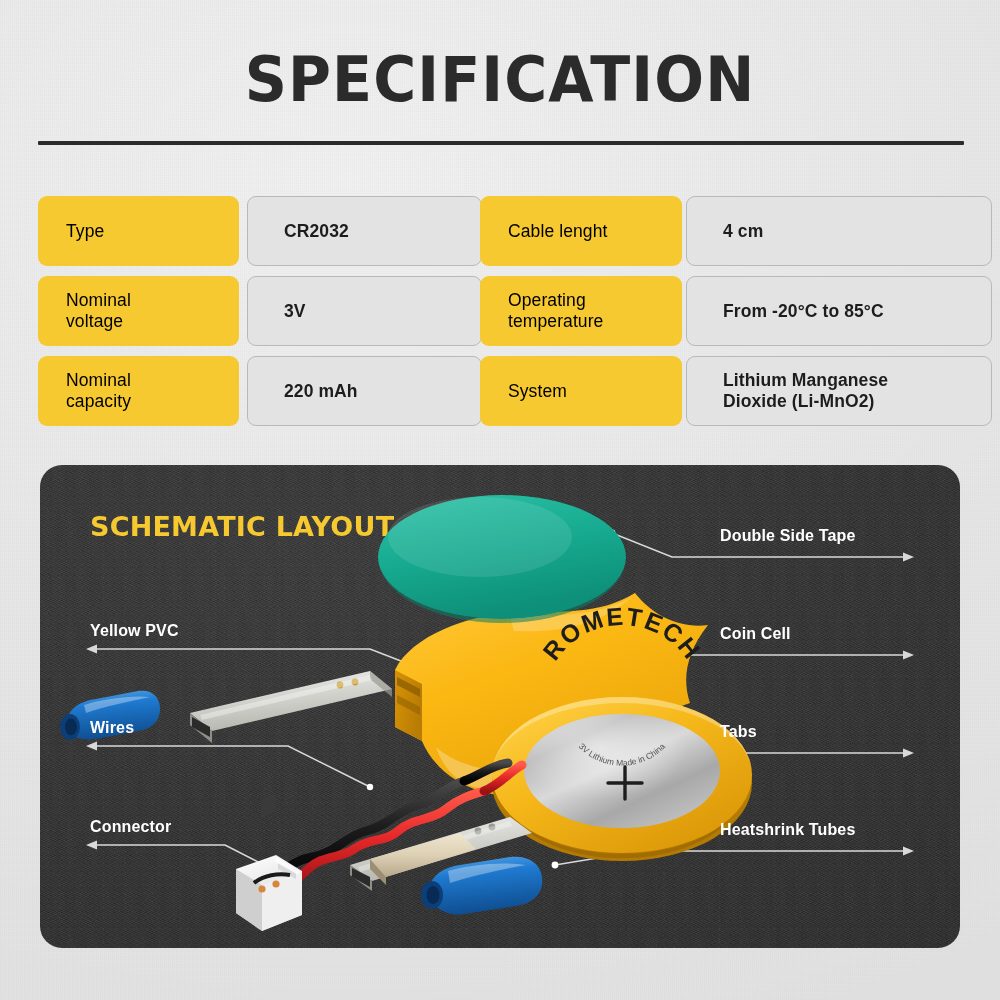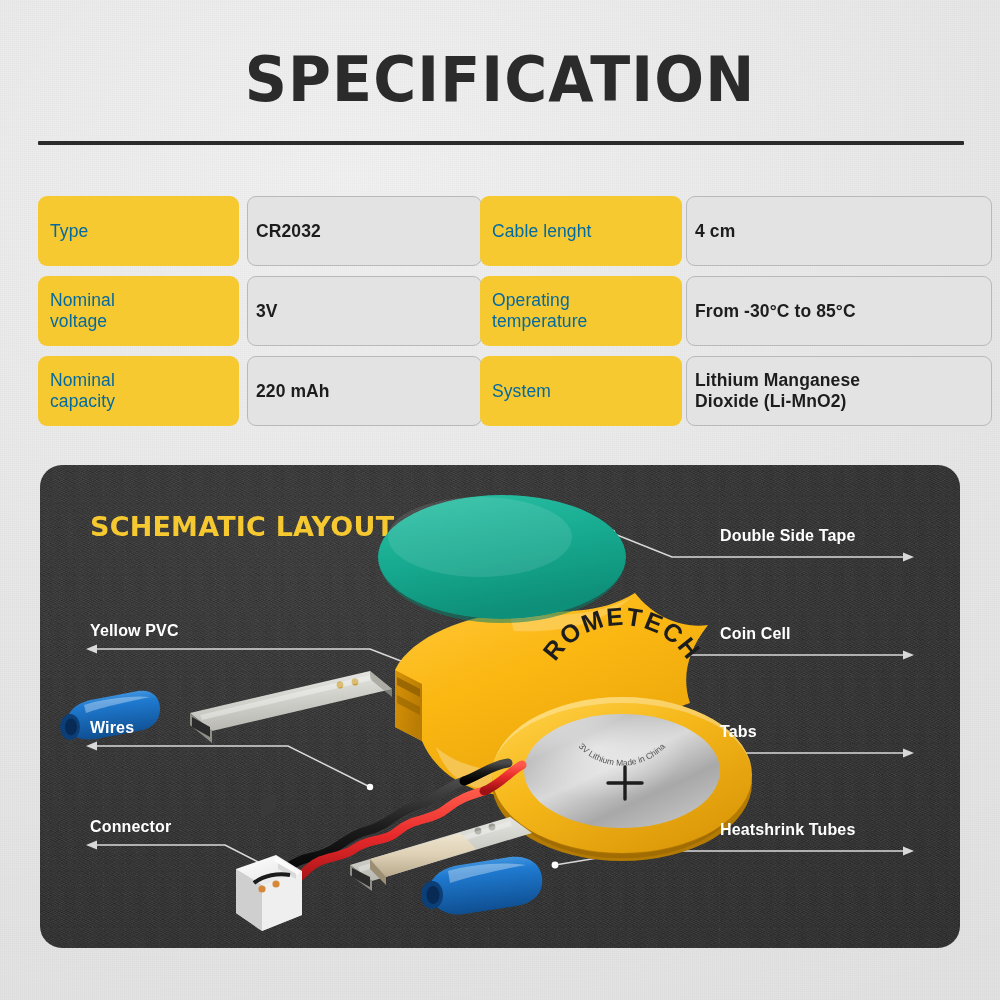--- a/index.html
+++ b/index.html
@@ -38,35 +38,35 @@
   #col-left{left:38px;}
   #col-right{left:480px;}
 
   .spec-row{position:relative;height:70px;margin-bottom:10px;}
 
   .spec-label{
     position:absolute;left:0;top:0;height:70px;
     background:#f6c930;
     border-radius:9px;
     display:flex;align-items:center;
-    padding:0 12px;
+    padding:0 28px;
     box-sizing:border-box;
-    color:#0369a1;
+    color:#000000;
     font-size:17.5px;
     font-weight:400;
     line-height:1.18;
     letter-spacing:.1px;
   }
   .spec-value{
     position:absolute;top:0;height:70px;
     background:#e3e3e3;
     border:1.4px solid #b9b9b9;
     border-radius:9px;
     display:flex;align-items:center;
-    padding:0 8px;
+    padding:0 36px;
     box-sizing:border-box;
     color:#1d1d1d;
     font-size:17.5px;
     font-weight:700;
     line-height:1.2;
     letter-spacing:.1px;
   }
   #col-left .spec-label{width:201px;}
   #col-left .spec-value{left:209px;width:235px;}
   #col-right .spec-label{width:202px;}
@@ -141,21 +141,21 @@
     </div>
   </div>
 
   <div class="spec-col" id="col-right">
     <div class="spec-row">
       <div class="spec-label">Cable lenght</div>
       <div class="spec-value">4 cm</div>
     </div>
     <div class="spec-row">
       <div class="spec-label">Operating<br>temperature</div>
-      <div class="spec-value">From -30°C to 85°C</div>
+      <div class="spec-value">From -20°C to 85°C</div>
     </div>
     <div class="spec-row">
       <div class="spec-label">System</div>
       <div class="spec-value">Lithium Manganese<br>Dioxide (Li-MnO2)</div>
     </div>
   </div>
 
   <div id="panel">
     <div id="panel-noise"></div>
 

